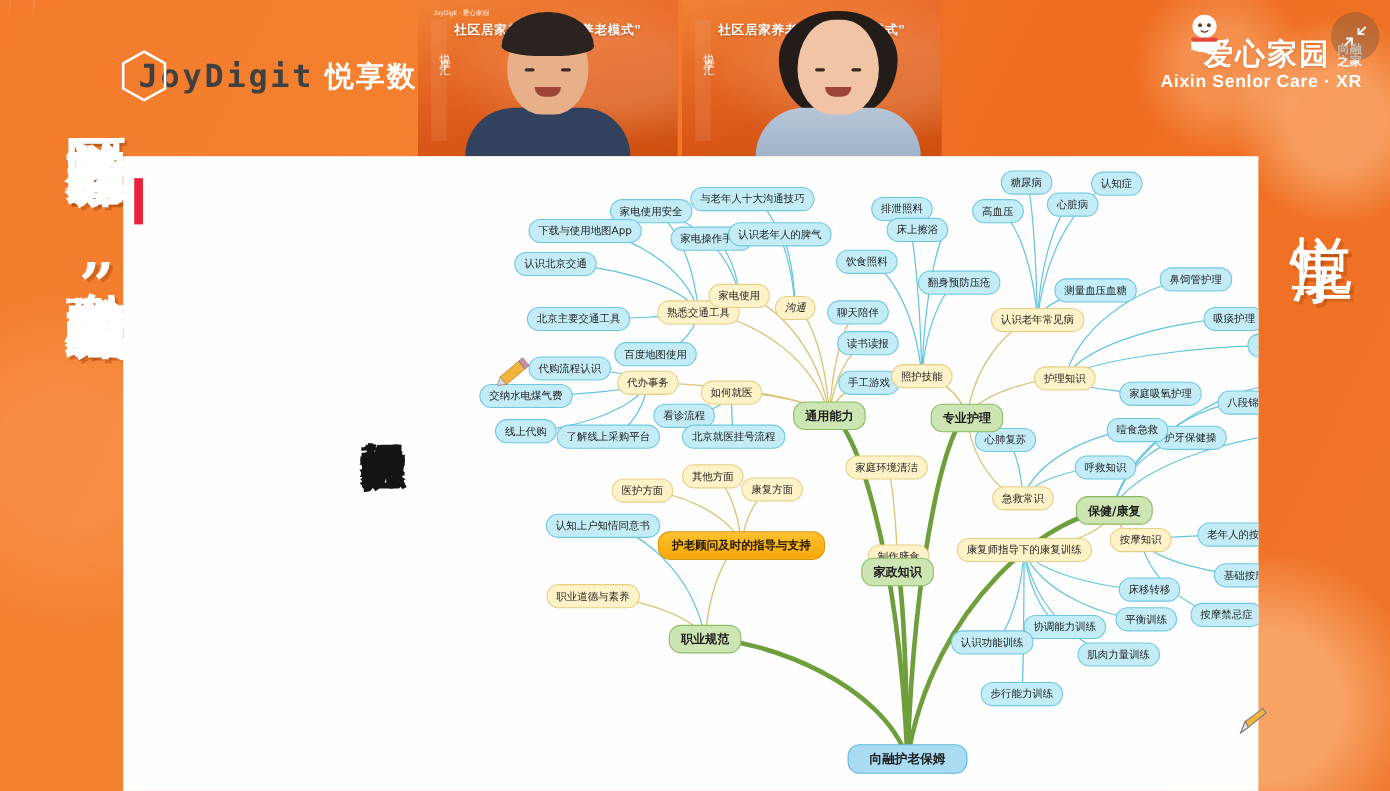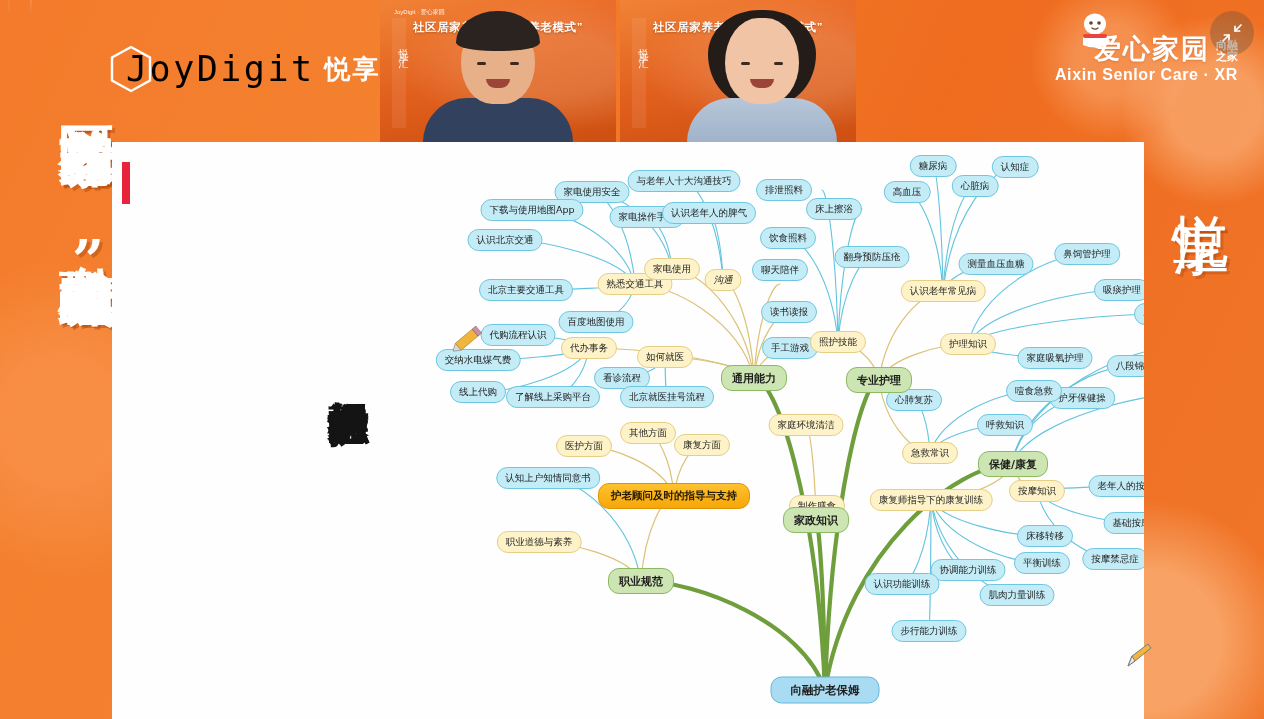--- a/index.html
+++ b/index.html
@@ -28,21 +28,21 @@
       linear-gradient(100deg, rgba(255,255,255,.07) 0 2px, rgba(255,255,255,0) 3px) no-repeat 8px 0/2px 100%;
   }
 
   
   .logo-left{position:absolute;left:108px;top:44px;display:flex;align-items:center;gap:10px;}
   .hexmark{
     width:46px;height:50px;position:relative;flex:none;
   }
   .hexmark svg{display:block;}
   .joydigit{
-    color:#000000;font-size:35px;letter-spacing:2.5px;font-weight:400;
+    color:#404040;font-size:29px;letter-spacing:2.5px;font-weight:700;
     font-family:"DejaVu Sans Mono","Liberation Mono",monospace;
     line-height:1;margin-left:-38px;
   }
   .joydigit-cn{color:#fff;font-size:26px;font-weight:700;letter-spacing:2px;line-height:1;}
 
   .logo-right{position:absolute;right:26px;top:36px;text-align:center;color:#fff;}
   .lr-row{display:flex;align-items:flex-end;gap:6px;justify-content:flex-end;}
   .lr-cn{font-size:27px;font-weight:700;letter-spacing:2px;line-height:1;text-shadow:0 1px 2px rgba(150,60,0,.25);}
   .lr-sub{font-size:11px;line-height:1.05;text-align:left;font-weight:700;}
   .lr-en{font-size:16px;font-weight:700;letter-spacing:.6px;margin-top:3px;}
@@ -299,40 +299,40 @@
         <div class="node n-leaf" style="left: 414px; top: 148px;">北京主要交通工具</div>
         <div class="node n-leaf" style="left: 484px; top: 180px;">百度地图使用</div>
         <div class="node n-leaf" style="left: 406px; top: 193px;">代购流程认识</div>
         <div class="node n-leaf" style="left: 366px; top: 218px;">交纳水电煤气费</div>
         <div class="node n-leaf" style="left: 366px; top: 250px;">线上代购</div>
         <div class="node n-leaf" style="left: 441px; top: 255px;">了解线上采购平台</div>
         <div class="node n-leaf" style="left: 535px; top: 75px;">家电操作手册</div>
         <div class="node n-leaf" style="left: 572px; top: 39px;">与老年人十大沟通技巧</div>
         <div class="node n-leaf" style="left: 597px; top: 71px;">认识老年人的脾气</div>
         <div class="node n-leaf" style="left: 676px; top: 96px;">饮食照料</div>
-        <div class="node n-leaf" style="left: 672px; top: 48px;">排泄照料</div>
+        <div class="node n-leaf" style="left: 708px; top: 48px;">排泄照料</div>
         <div class="node n-leaf" style="left: 722px; top: 67px;">床上擦浴</div>
         <div class="node n-leaf" style="left: 760px; top: 115px;">翻身预防压疮</div>
         <div class="node n-leaf" style="left: 821px; top: 24px;">糖尿病</div>
         <div class="node n-leaf" style="left: 795px; top: 50px;">高血压</div>
         <div class="node n-leaf" style="left: 863px; top: 44px;">心脏病</div>
         <div class="node n-leaf" style="left: 903px; top: 25px;">认知症</div>
         <div class="node n-leaf" style="left: 884px; top: 122px;">测量血压血糖</div>
         <div class="node n-leaf" style="left: 975px; top: 112px;">鼻饲管护理</div>
         <div class="node n-leaf" style="left: 1010px; top: 148px;">吸痰护理</div>
         <div class="node n-leaf" style="left: 1050px; top: 172px;">导尿护理</div>
         <div class="node n-leaf" style="left: 943px; top: 216px;">家庭吸氧护理</div>
         <div class="node n-leaf" style="left: 1018px; top: 224px;">八段锦</div>
         <div class="node n-leaf" style="left: 970px; top: 256px;">护牙保健操</div>
         <div class="node n-leaf" style="left: 893px; top: 283px;">呼救知识</div>
         <div class="node n-leaf" style="left: 922px; top: 249px;">噎食急救</div>
         <div class="node n-leaf" style="left: 802px; top: 258px;">心肺复苏</div>
         <div class="node n-leaf" style="left: 510px; top: 236px;">看诊流程</div>
         <div class="node n-leaf" style="left: 555px; top: 255px;">北京就医挂号流程</div>
-        <div class="node n-leaf" style="left: 668px; top: 128px;">聊天陪伴</div>
+        <div class="node n-leaf" style="left: 668px; top: 142px;">聊天陪伴</div>
         <div class="node n-leaf" style="left: 677px; top: 170px;">读书读报</div>
         <div class="node n-leaf" style="left: 678px; top: 206px;">手工游戏</div>
         <div class="node n-leaf" style="left: 1033px; top: 344px;">老年人的按摩部位识别</div>
         <div class="node n-leaf" style="left: 1029px; top: 381px;">基础按摩手法</div>
         <div class="node n-leaf" style="left: 1003px; top: 417px;">按摩禁忌症</div>
         <div class="node n-leaf" style="left: 933px; top: 394px;">床移转移</div>
         <div class="node n-leaf" style="left: 930px; top: 421px;">平衡训练</div>
         <div class="node n-leaf" style="left: 905px; top: 453px;">肌肉力量训练</div>
         <div class="node n-leaf" style="left: 856px; top: 428px;">协调能力训练</div>
         <div class="node n-leaf" style="left: 790px; top: 442px;">认识功能训练</div>

